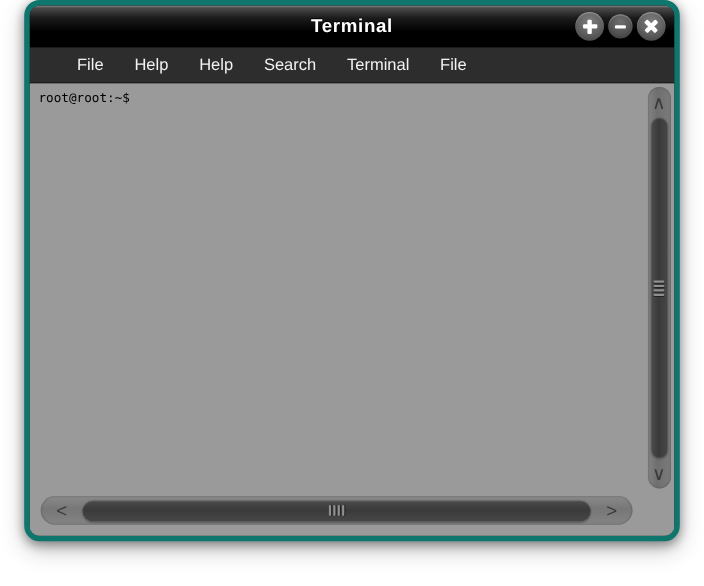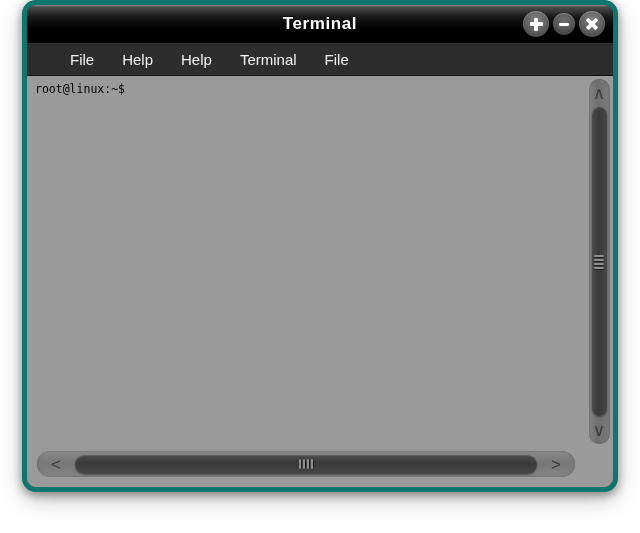--- a/index.html
+++ b/index.html
@@ -317,30 +317,31 @@
           <span class="glyph-h x-b"></span>
         </div>
 
       </div>
     </div>
 
     <div class="menubar">
       <div class="menu-item">File</div>
       <div class="menu-item">Help</div>
       <div class="menu-item">Help</div>
+      <div class="menu-item">Search</div>
       <div class="menu-item">Terminal</div>
       <div class="menu-item">File</div>
     </div>
 
     <div class="body-area">
 
       <div class="content-row">
 
         <div class="terminal-content">
-          <div class="prompt-line">root@linux:~$</div>
+          <div class="prompt-line">root@root:~$</div>
         </div>
 
         <div class="vscroll">
           <div class="vtrough">
             <div class="vs-arrow">∧</div>
             <div class="vthumb">
               <div class="vgrip">
                 <span></span>
                   <span></span>
                   <span></span>

